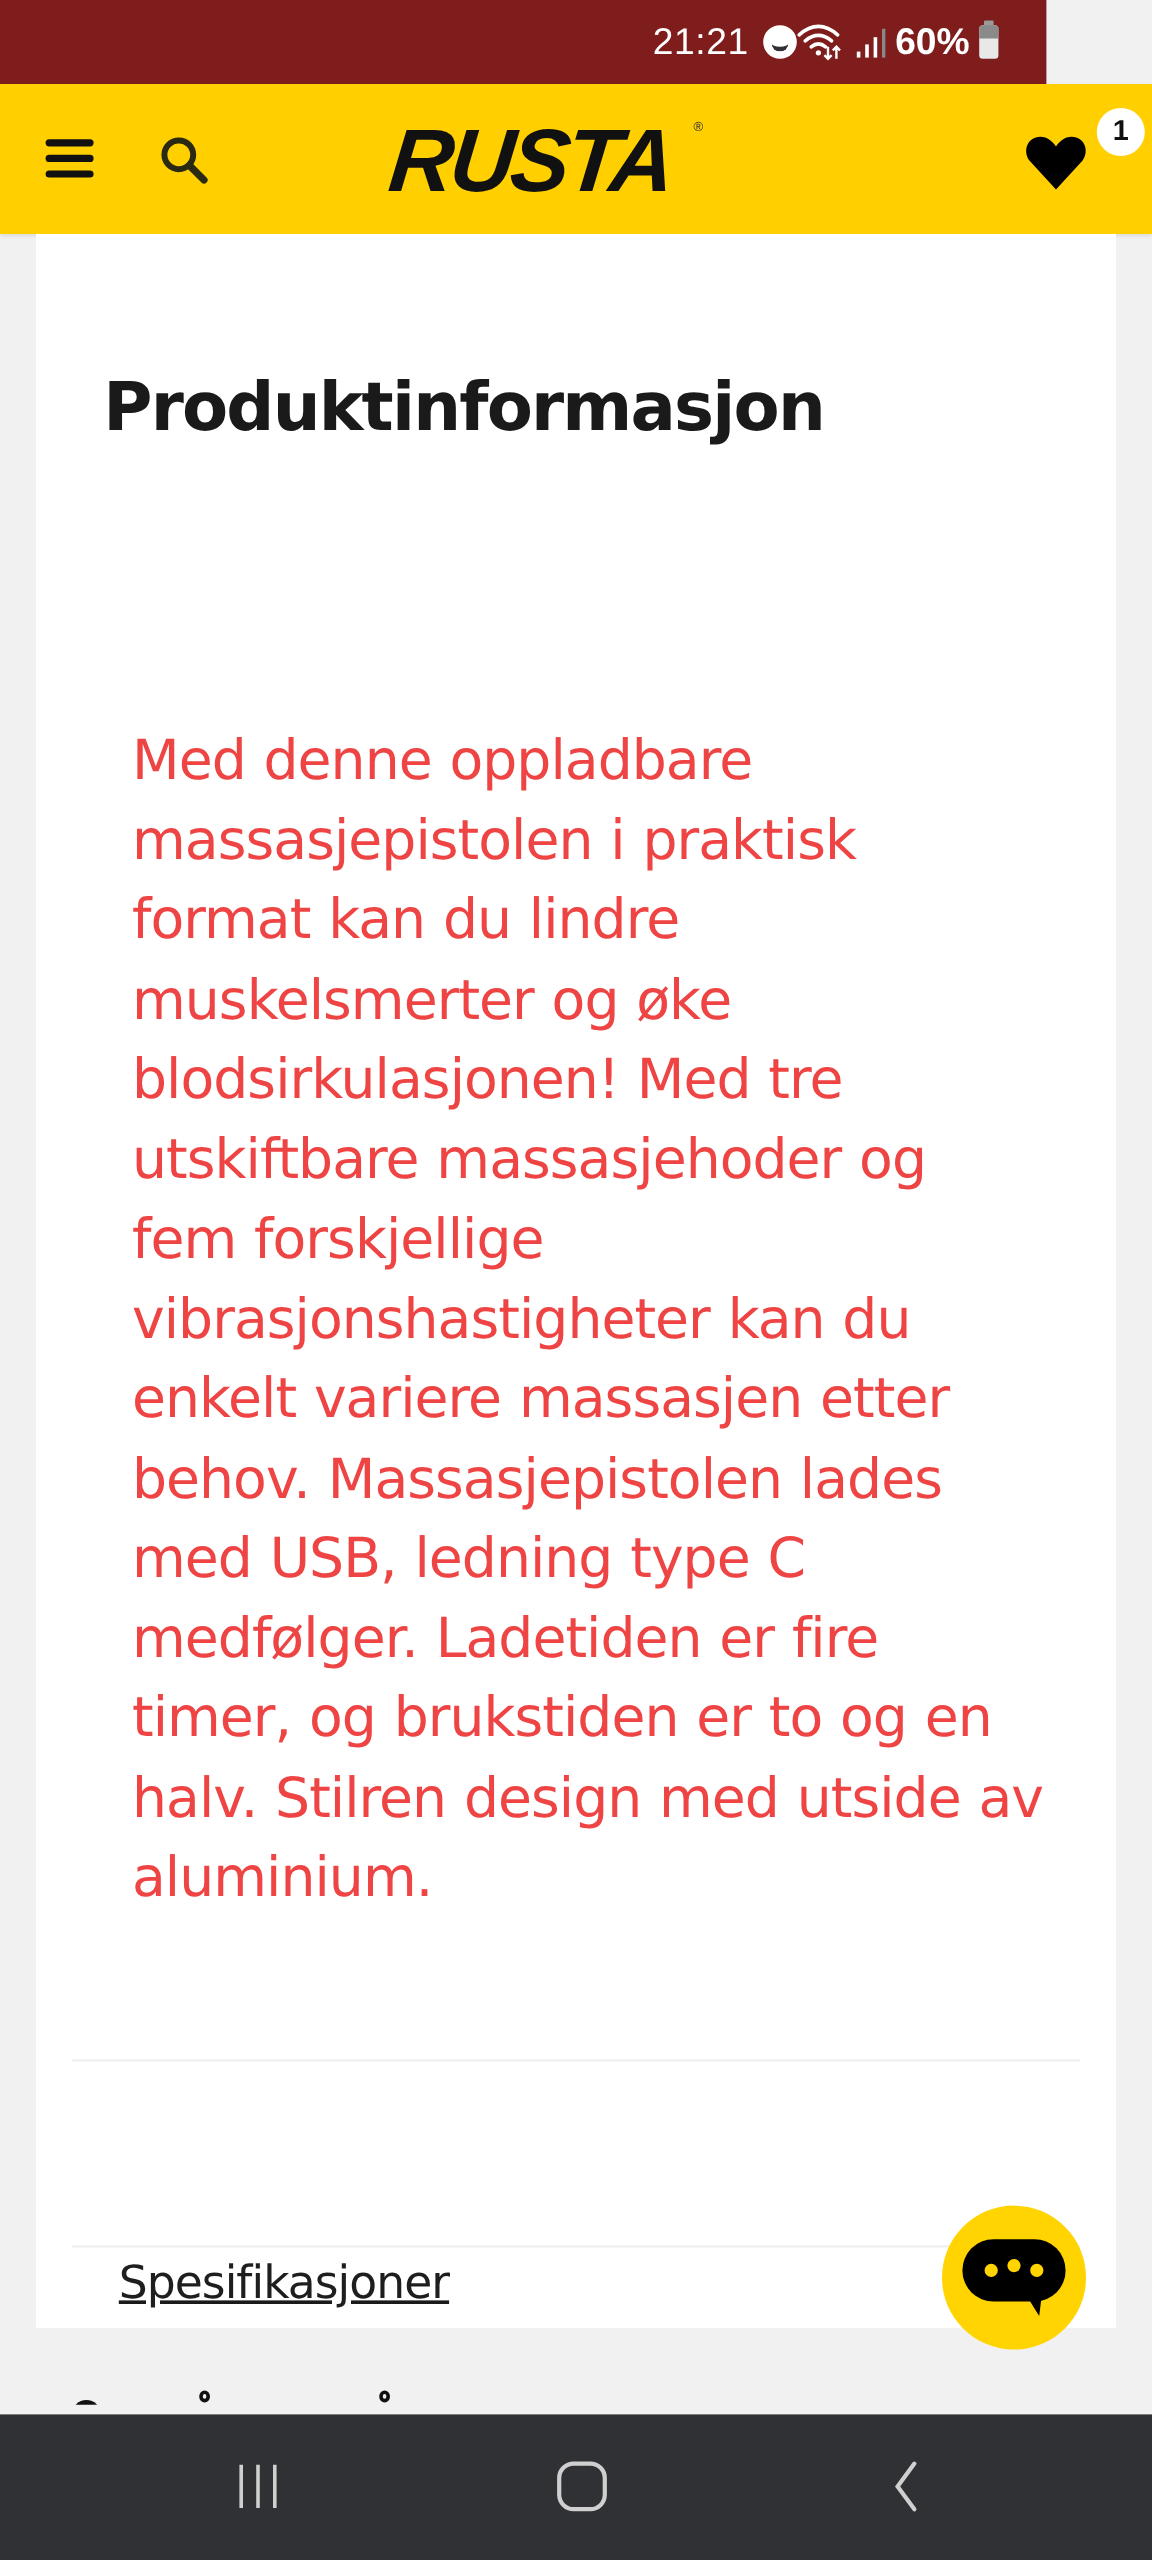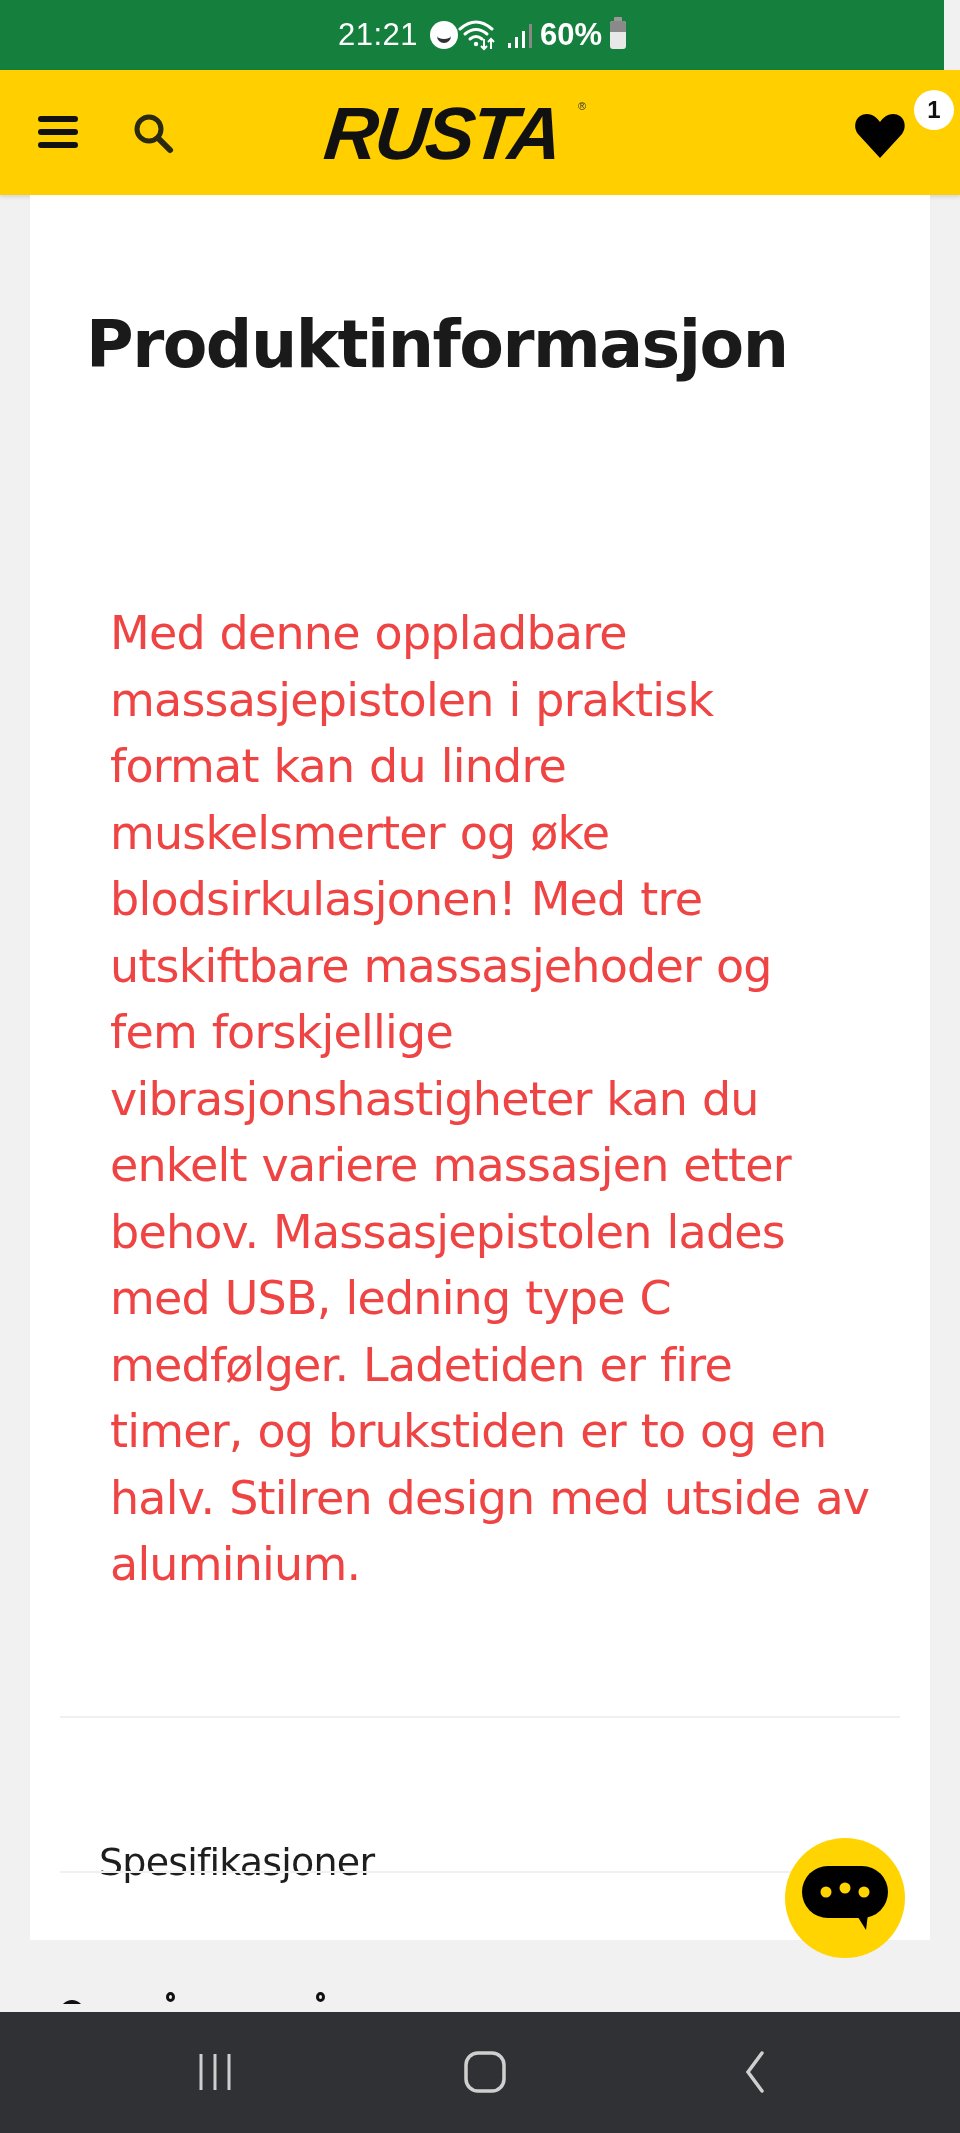--- a/index.html
+++ b/index.html
@@ -1,23 +1,23 @@
 <!DOCTYPE html>
 <html><head>
   <meta charset="utf-8">
   <style>
     * { box-sizing: border-box; margin: 0; padding: 0; }
     html, body { width: 960px; height: 2133px; overflow: hidden; background: #f2f1f1; }
     body { position: relative; font-family: "DejaVu Sans", sans-serif; color: #1a1a1a; }
 
     
     .status-bar {
-      position: absolute; left: 0; top: 0; width: 944px; height: 70px;
-      background: #15803d; color: #ffffff;
-      display: flex; align-items: center; justify-content: center;
+      position: absolute; left: 0; top: 0; width: 872px; height: 70px;
+      background: #7f1d1d; color: #ffffff;
+      display: flex; align-items: center; justify-content: flex-end;
       padding: 0 40px 0 60px;
     }
     .status-left { display: flex; align-items: center; gap: 12px; }
     .status-time { font-size: 31px; font-family: "Liberation Sans", sans-serif; letter-spacing: 0.5px; }
     .status-app-icon {
       width: 28px; height: 28px; border-radius: 50%; background: #fff; position: relative;
     }
     .status-app-icon::after {
       content: ""; position: absolute; left: 7px; top: 10px; width: 14px; height: 8px;
       border-bottom: 4px solid #303134; border-radius: 0 0 10px 10px;
@@ -57,30 +57,30 @@
       font-size: 24px; display: flex; align-items: center; justify-content: center;
     }
 
     
     .content-card {
       position: absolute; left: 30px; top: 195px; width: 900px; height: 1745px;
       background: #ffffff;
     }
     .page-title {
       position: absolute; left: 56px; top: 112px;
-      font-family: "DejaVu Sans", sans-serif; font-weight: 700; font-size: 65px; letter-spacing: -1.5px;
+      font-family: "DejaVu Sans", sans-serif; font-weight: 700; font-size: 56px; letter-spacing: -1.5px;
       color: #1a1a1a;
     }
     .accordion-header {
       position: absolute; left: 30px; width: 840px; height: 118px;
       display: flex; align-items: center; justify-content: space-between;
       padding: 0 40px 0 39px; cursor: pointer;
     }
     .accordion-header.open { background: #f2f2f2; top: 242px; }
-    .accordion-header.closed { top: 1608px; }
+    .accordion-header.closed { top: 1648px; text-decoration: underline; }
     .accordion-label { font-family: "DejaVu Sans", sans-serif; font-size: 38px; letter-spacing: -0.8px; color: #1e1e1e; }
     .accordion-chevron { width: 50px; height: 36px; display: flex; align-items: center; justify-content: center; }
     .description {
       position: absolute; left: 80px; top: 405px; width: 760px;
       font-family: "DejaVu Sans", sans-serif; font-size: 46px; line-height: 66.5px;
       color: #ef4444; letter-spacing: -0.8px; word-spacing: 1px;
     }
     .divider { position: absolute; left: 30px; width: 840px; height: 2px; background: #f0f0f0; }
 
     

